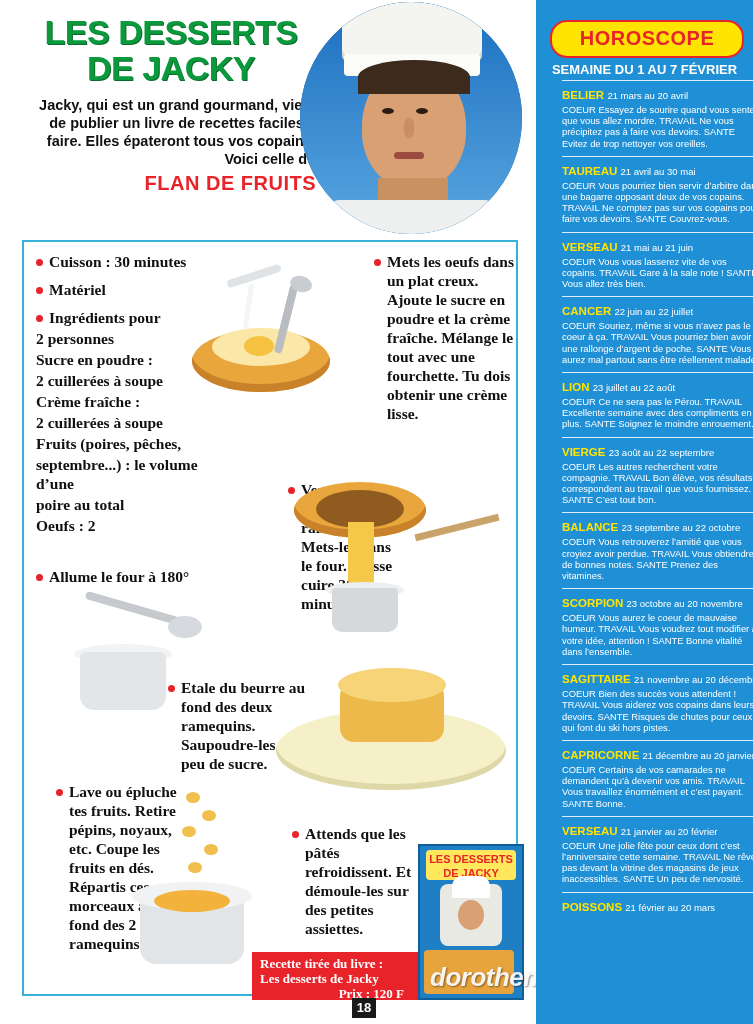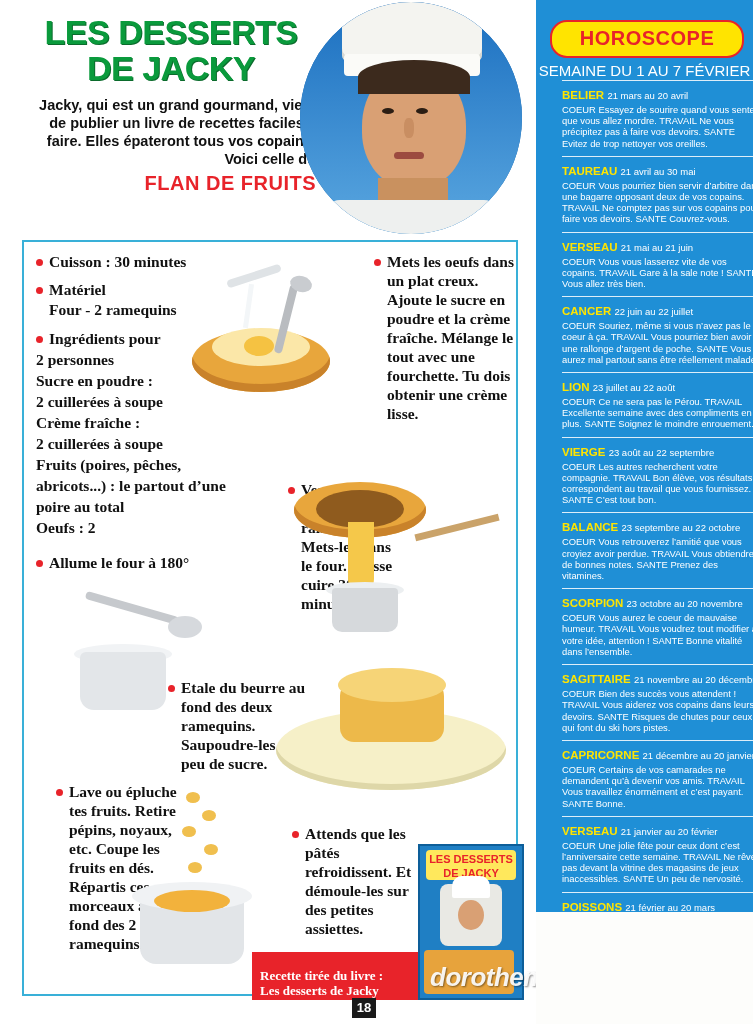--- a/index.html
+++ b/index.html
@@ -139,21 +139,21 @@
   .bowl3 .fruit{position:absolute;left:22px;top:22px;width:76px;height:22px;background:#f2b23c;border-radius:50%;}
   .drops{position:absolute;left:176px;top:792px;width:60px;height:90px;}
   .drops i{position:absolute;width:14px;height:11px;background:#f0bf4e;border-radius:50%;display:block;}
 
   
   .price{
     position:absolute;left:252px;top:952px;width:170px;height:48px;
     background:#e8232a;color:#fff;
     font-family:"Liberation Serif", serif;
     font-weight:bold;font-size:13px;line-height:15px;
-    padding:16px 6px 0 8px;
+    padding:4px 6px 0 8px;
     box-sizing:border-box;
   }
   .price .arrow{
     position:absolute;right:-18px;top:8px;width:0;height:0;
     border-left:18px solid #e8232a;border-top:14px solid transparent;border-bottom:14px solid transparent;
   }
   .price .ln{display:block;}
   .price .ln3{text-align:right;padding-right:12px;}
   
   .book{
@@ -176,33 +176,33 @@
     font-family:"Liberation Sans",sans-serif;
     font-style:italic;font-weight:bold;font-size:26px;
     color:rgba(255,255,255,0.92);
     text-shadow:1px 1px 2px rgba(0,0,0,.45);
     letter-spacing:-0.5px;
     white-space:nowrap;
   }
 
   
   .right{
-    position:absolute;left:536px;top:0;width:217px;height:912px;
+    position:absolute;left:536px;top:0;width:217px;height:1024px;
     background:#1f8fd6;
   }
   .horo-badge{
     position:absolute;left:14px;top:20px;width:190px;height:34px;
     background:#ffe400;border-radius:17px;border:2px solid #e8232a;
     color:#e8232a;font-family:"Liberation Sans",sans-serif;font-weight:bold;
     font-size:20px;text-align:center;line-height:32px;letter-spacing:0.5px;
   }
   .horo-week{
     position:absolute;left:0;top:62px;width:217px;
-    color:#fff;font-family:"Liberation Sans",sans-serif;font-weight:normal;
-    font-size:15px;text-align:center;
+    color:#fff;font-family:"Liberation Sans",sans-serif;font-weight:bold;
+    font-size:13px;text-align:center;
   }
   .signs{
     position:absolute;left:26px;top:80px;width:200px;
   }
   .sign{margin-bottom:7px;}
   .sign hr{border:0;border-top:1px solid #ffffff;margin:0 0 4px 0;opacity:.85;}
   .sign .nm{
     font-family:"Liberation Sans",sans-serif;font-weight:bold;font-size:11.5px;color:#ffe400;
     display:inline;
   }
@@ -240,34 +240,33 @@
         <div class="mouth"></div>
       <div class="neck"></div>
         <div class="coat"></div>
     </div>
 
     <div class="frame"></div>
 
     <div class="col colA">
       <div class="bullet">Cuisson : 30 minutes</div>
       <div class="bullet">Matériel</div>
-      <div class="plain" style="margin:-8px 0 10px 13px;">Four  - 2 ramequins</div>
       <div class="bullet" style="margin-bottom:2px;">Ingrédients pour</div>
       <div>
         <div class="plain">2 personnes</div>
         <div class="plain">Sucre en poudre :</div>
         <div class="plain">2 cuillerées à soupe</div>
         <div class="plain">Crème fraîche :</div>
         <div class="plain">2 cuillerées à soupe</div>
         <div class="plain">Fruits (poires, pêches,</div>
-        <div class="plain">abricots...) : le partout d’une</div>
+        <div class="plain">septembre...) : le volume d’une</div>
         <div class="plain">poire au total</div>
         <div class="plain">Oeufs : 2</div>
       </div>
-      <div class="bullet" style="margin-top:16px;">Allume le four à 180°</div>
+      <div class="bullet" style="margin-top:32px;">Allume le four à 180°</div>
     </div>
 
     <div class="col colB">
       <div class="bullet">Mets les oeufs dans un plat creux. Ajoute le sucre en poudre et la crème fraîche. Mélange le tout avec une fourchette. Tu dois obtenir une crème lisse.</div>
     </div>
 
     <div class="col colC">
       <div class="bullet">Verse cette crème dans les ramequins. Mets-les dans le four. Laisse cuire 30 minutes.</div>
     </div>
 

